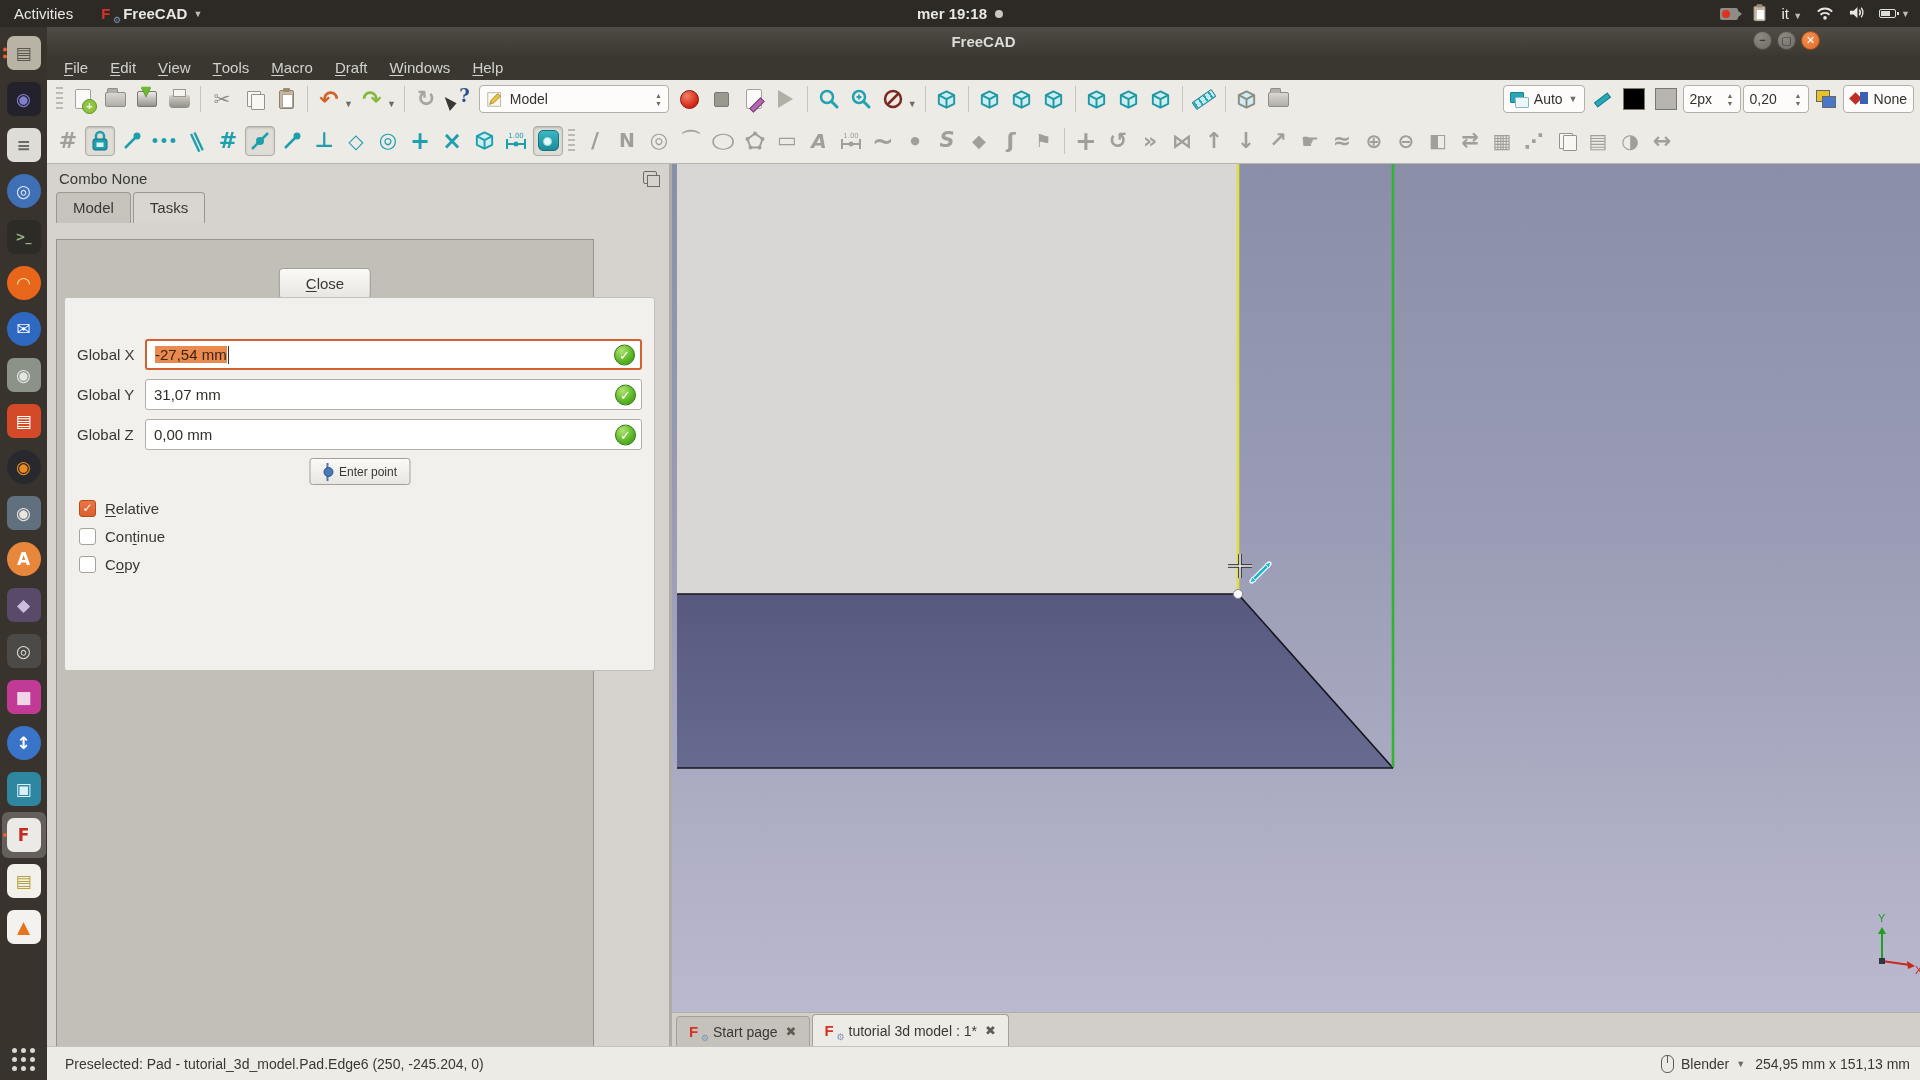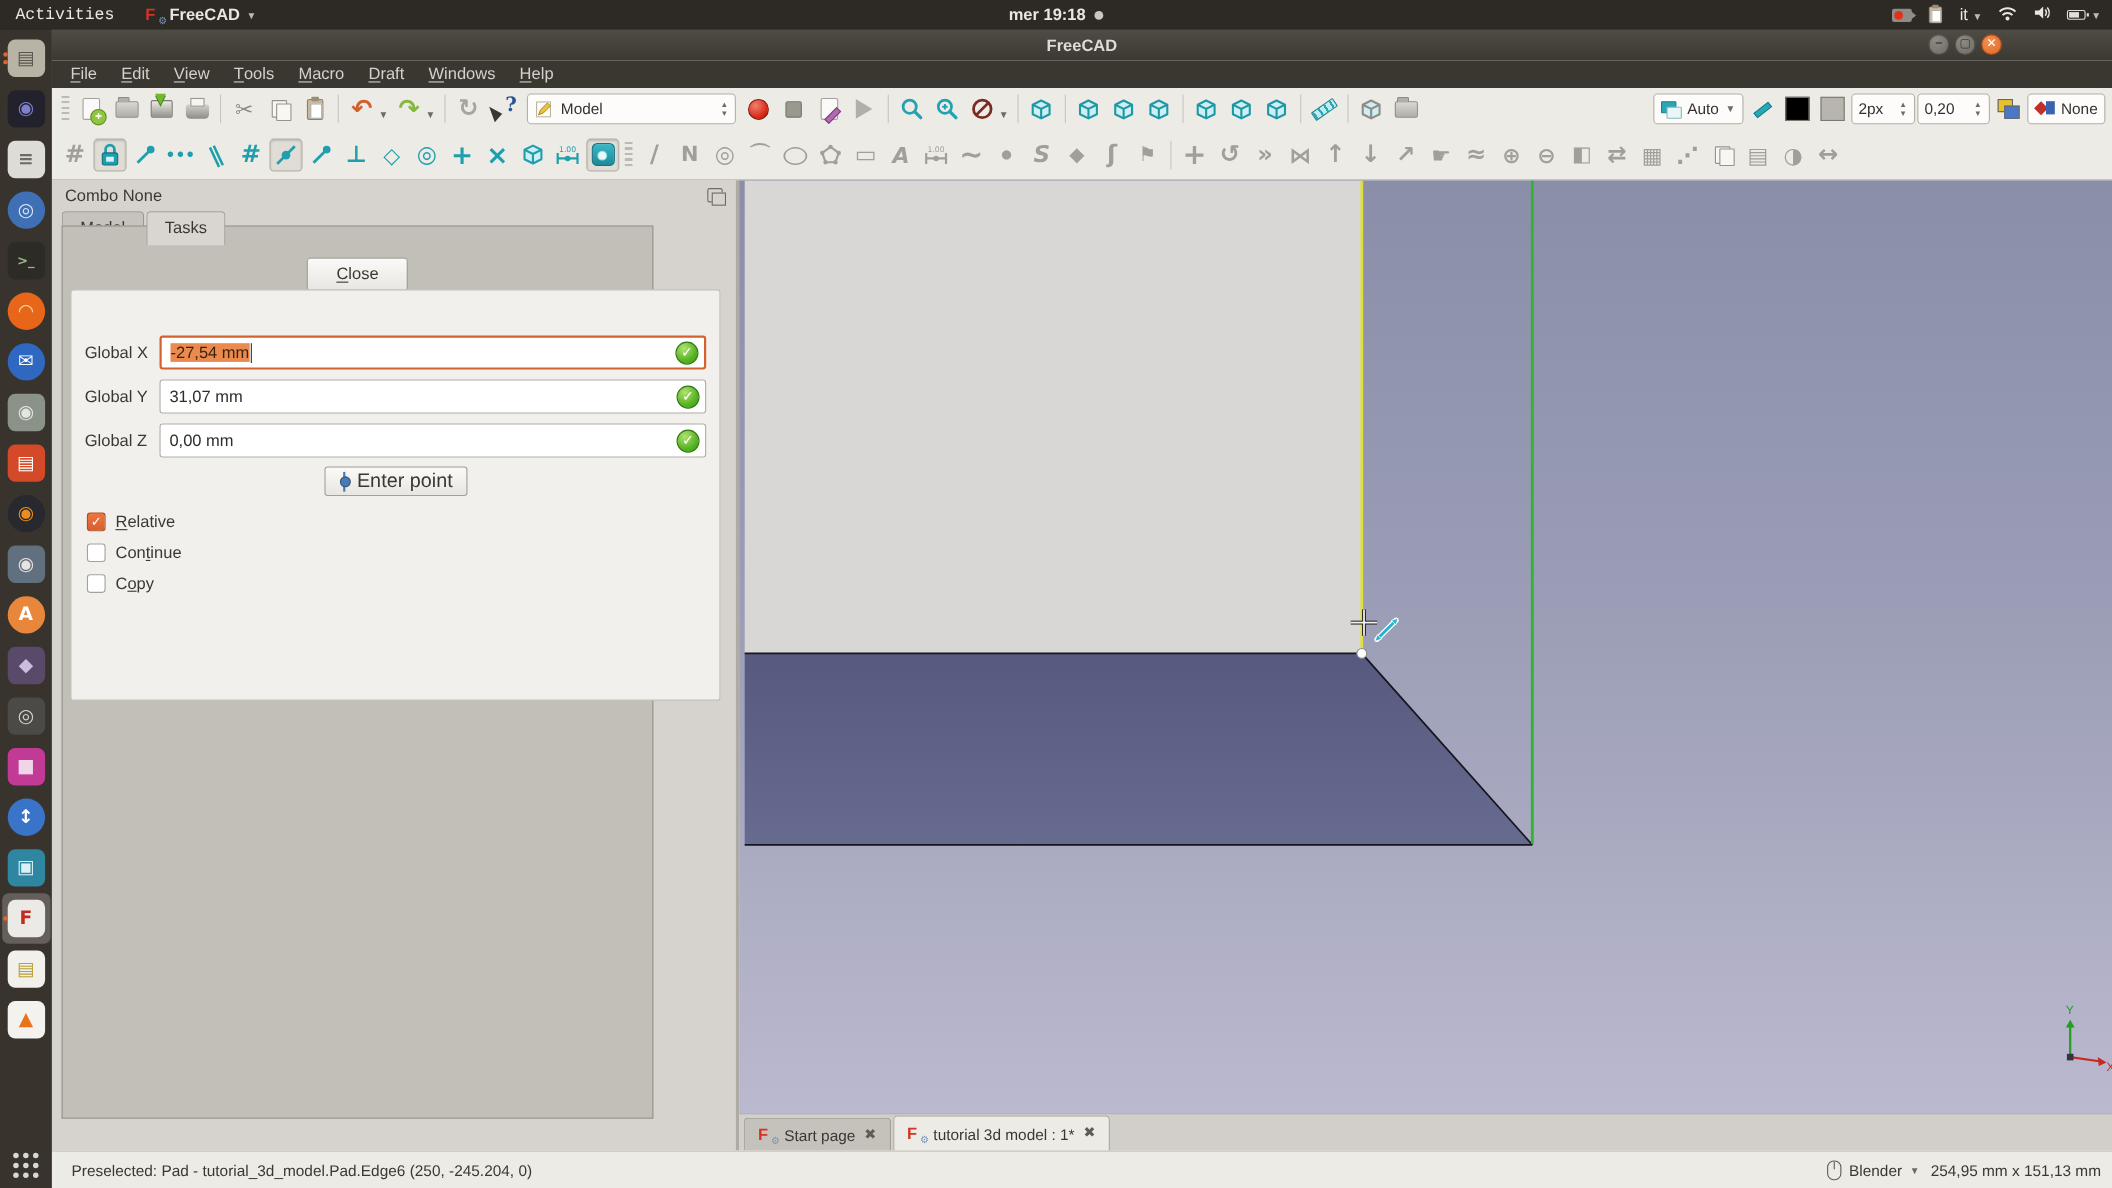--- a/index.html
+++ b/index.html
@@ -5,21 +5,21 @@
   html,body{margin:0;padding:0;background:#222;}
   body{width:1920px;height:1080px;position:relative;overflow:hidden;
        font-family:"Liberation Sans","DejaVu Sans",sans-serif;
        -webkit-font-smoothing:antialiased;}
   *{box-sizing:border-box;}
   u{text-decoration:underline;text-underline-offset:2px;}
 
   
   #topbar{position:absolute;left:0;top:0;width:1920px;height:27px;background:#2d2a25;
           color:#e9e7e3;display:flex;align-items:center;font-size:15px;z-index:50;}
-  #activities{padding:0 14px;height:100%;display:flex;align-items:center;font-family:Liberation Mono, monospace;}
+  #activities{padding:0 14px;height:100%;display:flex;align-items:center;}
   #appmenu{display:flex;align-items:center;gap:6px;margin-left:14px;font-weight:bold;}
   #clockwrap{position:absolute;left:50%;transform:translateX(-50%);display:flex;align-items:center;gap:8px;font-weight:bold;}
   .clock-dot{width:8px;height:8px;border-radius:50%;background:#c9c7c2;display:inline-block;}
   #sysarea{position:absolute;right:10px;display:flex;align-items:center;gap:14px;}
   .caret{font-size:9px;color:#bdbab4;}
   .fc-mini{position:relative;display:inline-block;width:16px;height:18px;}
   .fc-mini .f{color:#d43425;font-weight:bold;font-size:15px;line-height:18px;}
   .fc-mini .gear{position:absolute;right:-4px;bottom:-2px;font-size:9px;color:#7a93b8;}
   .ic-reccam{position:relative;width:18px;height:12px;background:#8f8c86;border-radius:2px;display:inline-block;}
   .ic-reccam::before{content:"";position:absolute;left:2px;top:2px;width:8px;height:8px;border-radius:50%;background:#e03020;}
@@ -127,21 +127,21 @@
 
   
   #panel{position:absolute;left:0;top:137px;width:625px;height:882px;background:#d6d3ce;border-right:3px solid #aeaba4;}
   #panel-title{position:absolute;left:12px;top:6px;font-size:15px;color:#3a3833;}
   #panel-float{position:absolute;right:12px;top:7px;width:14px;height:13px;border:1.5px solid #6e6b64;border-radius:2px;}
   #panel-float::before{content:"";position:absolute;left:3px;top:3px;right:-4px;bottom:-4px;border:1.5px solid #6e6b64;background:#d6d3ce;}
   #panel-tabs{position:absolute;left:9px;top:28px;display:flex;}
   .ptab{padding:6px 16px 7px;font-size:15px;color:#3a3833;border:1px solid #9a978f;border-bottom:none;
         border-radius:4px 4px 0 0;background:#c6c3bd;margin-right:2px;}
   .ptab.active{background:#d9d6d1;position:relative;z-index:2;}
-  #panel-content{position:absolute;left:9px;top:41px;width:538px;height:812px;background:#c2bfb9;border:1px solid #96938b;}
+  #panel-content{position:absolute;left:9px;top:75px;width:538px;height:812px;background:#c2bfb9;border:1px solid #96938b;}
   #close-btn{position:absolute;left:50%;transform:translateX(-50%);top:28px;padding:6px 26px;font-size:15px;color:#3a3833;
         background:linear-gradient(#fbfaf8,#e8e6e1);border:1px solid #a3a098;border-radius:4px;}
   #move-box{position:absolute;left:7px;top:57px;width:591px;height:374px;background:#f2f0ec;border:1px solid #c4c0b9;border-radius:3px;}
   #move-header{position:absolute;left:0;top:0;right:0;height:25px;border-radius:3px 3px 0 0;
         background:linear-gradient(#f8bd9c,#ee9a6b 55%,#ea8a58);border-bottom:1px solid #d87c50;
         display:flex;align-items:center;padding:0 8px;gap:8px;}
   #move-header .title{color:#fff;font-weight:bold;font-size:15px;text-shadow:0 1px 1px rgba(140,60,20,.5);}
   .mv-ic{position:relative;width:16px;height:16px;}
   .mv-ic::before,.mv-ic::after{content:"";position:absolute;width:9px;height:9px;border:1.5px solid #8a4526;background:rgba(255,255,255,.85);border-radius:1px;}
   .mv-ic::after{left:5px;top:5px;}
@@ -153,21 +153,21 @@
   .fld-input{flex:1;height:31px;background:#fff;border:1px solid #b1aea6;border-radius:3px;
         display:flex;align-items:center;padding:0 8px;font-size:15px;color:#2f2d29;position:relative;}
   .fld-input.focused{border:2px solid #d2622f;}
   .fld-input .selected{background:#ea8a4e;color:#3c2310;}
   .fld-input .tcaret{width:1.5px;height:18px;background:#333;margin-left:1px;}
   .okcheck{position:absolute;right:5px;top:50%;transform:translateY(-50%);width:21px;height:21px;border-radius:50%;
         background:radial-gradient(circle at 35% 28%,#b2e272,#58b424 60%,#3f9416);border:1px solid #2e7a0e;
         color:#fff;font-size:13px;font-weight:bold;display:flex;align-items:center;justify-content:center;}
   #enter-point{position:absolute;left:50%;transform:translateX(-50%);top:160px;height:27px;padding:0 12px;
         background:linear-gradient(#fbfaf8,#e8e6e1);border:1px solid #a3a098;border-radius:3px;
-        display:flex;align-items:center;gap:7px;font-size:18px;color:#3a3833;}
+        display:flex;align-items:center;gap:7px;font-size:12px;color:#3a3833;}
   .ic-epoint{position:relative;width:10px;height:18px;}
   .ic-epoint::before{content:"";position:absolute;left:4px;top:0;width:2px;height:18px;background:#4a7ab5;}
   .ic-epoint::after{content:"";position:absolute;left:1px;top:4px;width:8px;height:8px;border-radius:50%;background:#4a7ab5;border:1px solid #2f5680;}
   .cb-row{position:absolute;left:14px;display:flex;align-items:center;gap:9px;height:20px;}
   .cb-box{width:17px;height:17px;background:#fff;border:1px solid #a5a29a;border-radius:3px;
         display:flex;align-items:center;justify-content:center;font-size:12px;font-weight:bold;color:#fff;}
   .cb-box.checked{background:linear-gradient(#ee7540,#d95f2d);border-color:#b14e20;}
   .cb-label{font-size:15px;color:#3a3833;}
 
   

